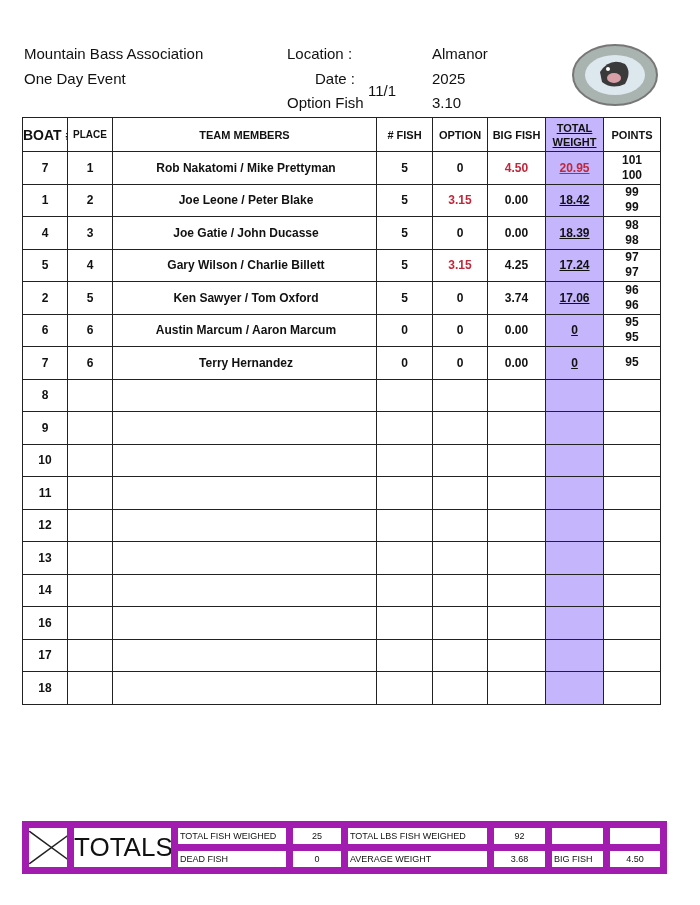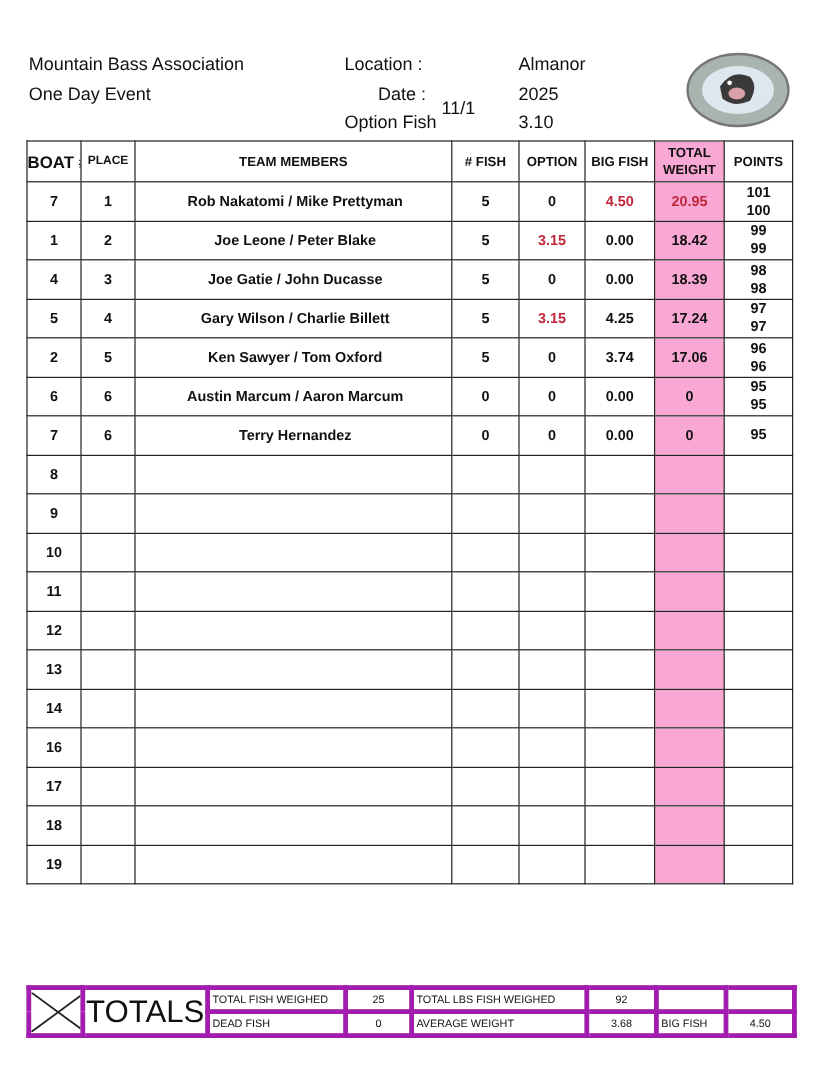--- a/index.html
+++ b/index.html
@@ -4,25 +4,25 @@
 <style>
   html, body { margin:0; padding:0; background:#fff; }
   body { width:700px; height:905px; position:relative; font-family:"Liberation Sans", sans-serif; color:#111; overflow:hidden; }
   .hdr { position:absolute; font-size:15px; color:#111; }
   #logo { position:absolute; left:570px; top:42px; width:90px; height:66px; }
   table.main { position:absolute; left:22px; top:117px; border-collapse:collapse; table-layout:fixed; width:638px; }
   table.main td, table.main th { border:1.5px solid #222; padding:0; text-align:center; vertical-align:middle; overflow:hidden; white-space:nowrap; }
   table.main th { height:33px; font-size:11px; font-weight:bold; line-height:14px; }
   table.main td { height:31.5px; font-size:12px; font-weight:bold; }
   td.team { text-align:right; font-weight:normal; padding-left:3px !important; font-size:12px; }
-  .tw { background:#f9a8d4; }
+  .tw { background:#c4b5fd;text-decoration:underline; }
   .red { color:#c0273a; }
   td.pts { font-size:12px; line-height:15px;margin-top:24px; }
   table.tot { position:absolute; left:22px; top:821px; border-collapse:collapse; table-layout:fixed; width:638px; border:2px solid #222; }
-  table.tot td { border:4px solid #a21caf; padding:0; font-size:9px; height:16px; white-space:nowrap; overflow:hidden;margin-left:32px; }
+  table.tot td { border:7px solid #a21caf; padding:0; font-size:9px; height:16px; white-space:nowrap; overflow:hidden;margin-left:32px; }
   .lbl { padding-left:2px !important; text-align:left; }
   .val { text-align:center; }
 </style>
 </head>
 <body>
 
 <div class="hdr" style="left:24px;top:45px;">Mountain Bass Association</div>
 <div class="hdr" style="left:24px;top:70px;">One Day Event</div>
 <div class="hdr" style="left:287px;top:45px;">Location :</div>
 <div class="hdr" style="left:432px;top:45px;">Almanor</div>
@@ -267,32 +267,20 @@
         <td></td>
         <td class="team"></td>
         <td></td>
         <td></td>
         <td></td>
         <td class="tw"></td>
         <td class="pts">
           <div></div>
         </td>
       </tr>
-      <tr>
-        <td>19</td>
-        <td></td>
-        <td class="team"></td>
-        <td></td>
-        <td></td>
-        <td></td>
-        <td class="tw"></td>
-        <td class="pts">
-          <div></div>
-        </td>
-      </tr>
     </tbody>
 </table>
 
 <table class="tot">
   <colgroup>
     <col style="width:45px">
       <col style="width:104px">
       <col style="width:115px">
       <col style="width:55px">
     <col style="width:146px">

